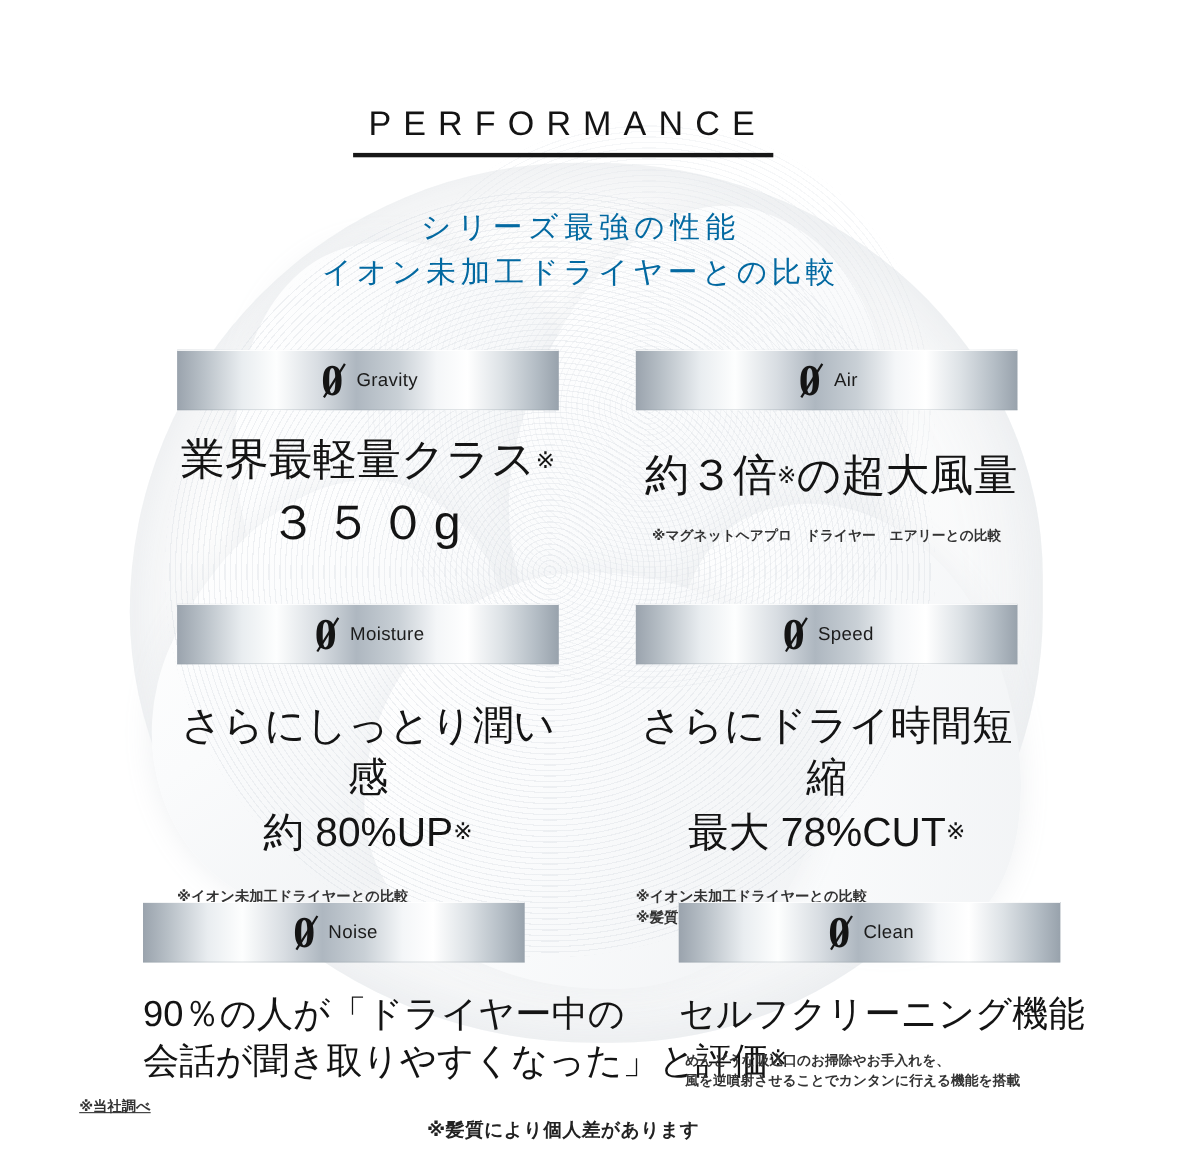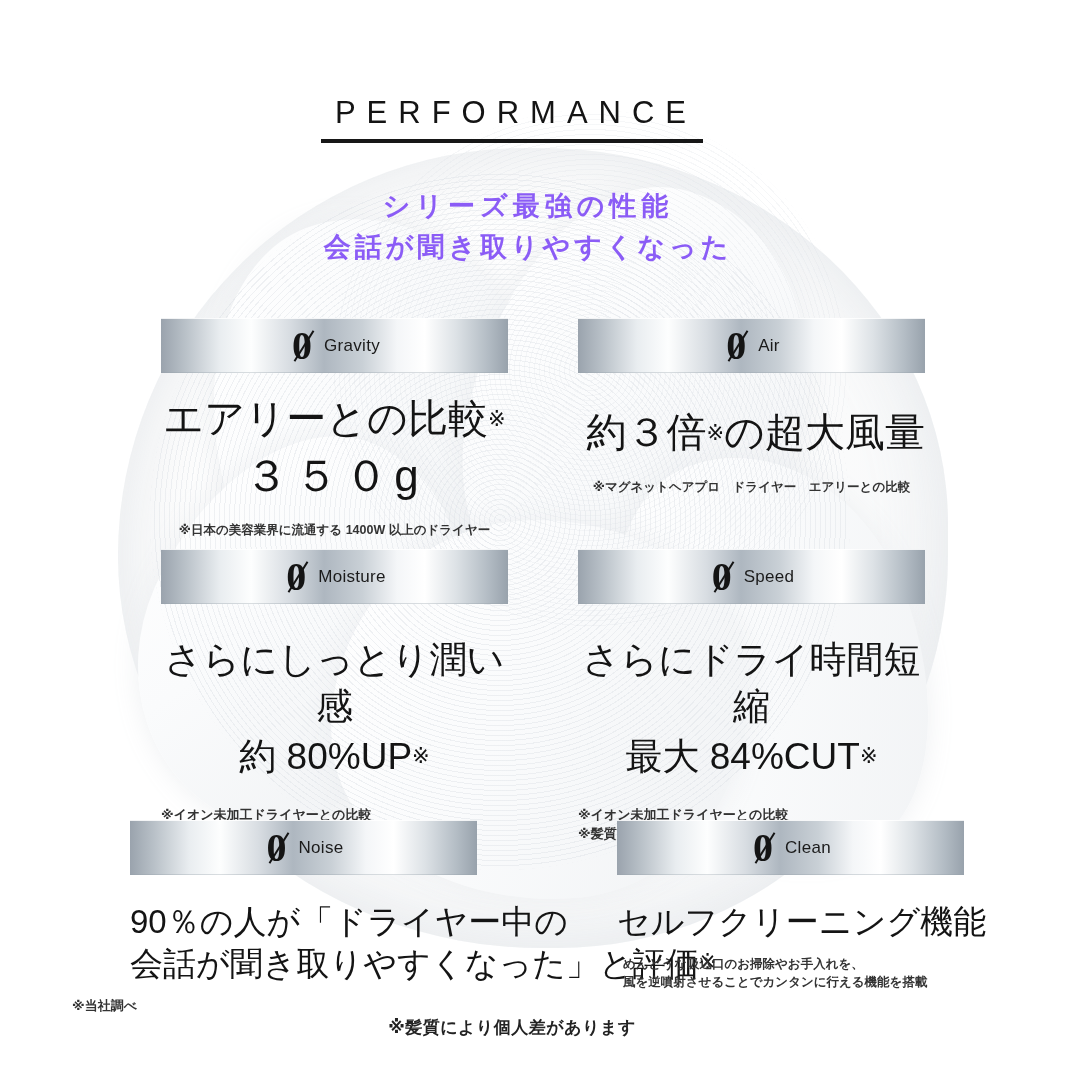--- a/index.html
+++ b/index.html
@@ -94,22 +94,22 @@
   }
 
   .subtitle {
     position: absolute;
     left: 0; right: 0;
     top: 186px;
     text-align: center;
     font-size: 27px;
     line-height: 1.52;
     letter-spacing: 5px;
-    color: #8b5cf6;
-    font-weight: 700;
+    color: #0369a1;
+    font-weight: 400;
     padding-left: 32px;
   }
   .subtitle .l2 { letter-spacing: 4px; }
 
   
   .feature { position: absolute; }
 
   .badge {
     position: relative;
     height: 55px;
@@ -202,21 +202,21 @@
   #f-moisture .line2, #f-speed .line2 { display: block; margin-top: 2px; }
   #f-moisture .note, #f-speed .note { margin-top: 26px; text-align: left; }
 
   #f-noise .headline {
     font-size: 33px;
     margin-top: 26px;
     white-space: nowrap;
     letter-spacing: 0;
   }
   #f-noise .headline .line { display: block; }
-  #f-noise .note { margin-top: 12px; text-align: left; margin-left: -58px; }
+  #f-noise .note { margin-top: 12px; text-align: left; margin-left: -58px; text-decoration: underline; }
 
   #f-clean .headline { font-size: 33px; margin-top: 26px; white-space: nowrap; }
   #f-clean .note { margin-top: 12px; text-align: left; margin-left: 6px; font-size: 12.5px; }
 
   .bottom-note {
     position: absolute;
     left: 0; right: 0;
     top: 1016px;
     text-align: center;
     font-size: 17px;
@@ -240,36 +240,33 @@
 </div>
 
 <div class="page">
 
   <div class="title-wrap">
     <div class="page-title">PERFORMANCE</div>
   </div>
 
   <div class="subtitle">
     <div class="l1">シリーズ最強の性能</div>
-    <div class="l2">会話が聞き取りやすくなった</div>
+    <div class="l2">イオン未加工ドライヤーとの比較</div>
   </div>
 
   <div class="feature" id="f-gravity">
     <div class="badge">
       <div class="badge-inner">
         <span class="zero">0</span>
         <span class="badge-word">Gravity</span>
       </div>
     </div>
     <div class="headline">
-      <span>エアリーとの比較</span><span class="sm">※</span>
+      <span>業界最軽量クラス</span><span class="sm">※</span>
       <span class="g350">３５０g</span>
-    </div>
-    <div class="note">
-      <div>※日本の美容業界に流通する 1400W 以上のドライヤー</div>
     </div>
   </div>
 
   <div class="feature" id="f-air">
     <div class="badge">
       <div class="badge-inner">
         <span class="zero">0</span>
         <span class="badge-word">Air</span>
       </div>
     </div>
@@ -300,21 +297,21 @@
 
   <div class="feature" id="f-speed">
     <div class="badge">
       <div class="badge-inner">
         <span class="zero">0</span>
         <span class="badge-word">Speed</span>
       </div>
     </div>
     <div class="headline">
       <span>さらにドライ時間短縮</span>
-      <span class="line2"><span>最大 84%CUT</span><span class="sm">※</span></span>
+      <span class="line2"><span>最大 78%CUT</span><span class="sm">※</span></span>
     </div>
     <div class="note">
       <div>※イオン未加工ドライヤーとの比較</div>
       <div>※髪質により個人差があります</div>
     </div>
   </div>
 
   <div class="feature" id="f-noise">
     <div class="badge">
       <div class="badge-inner">

